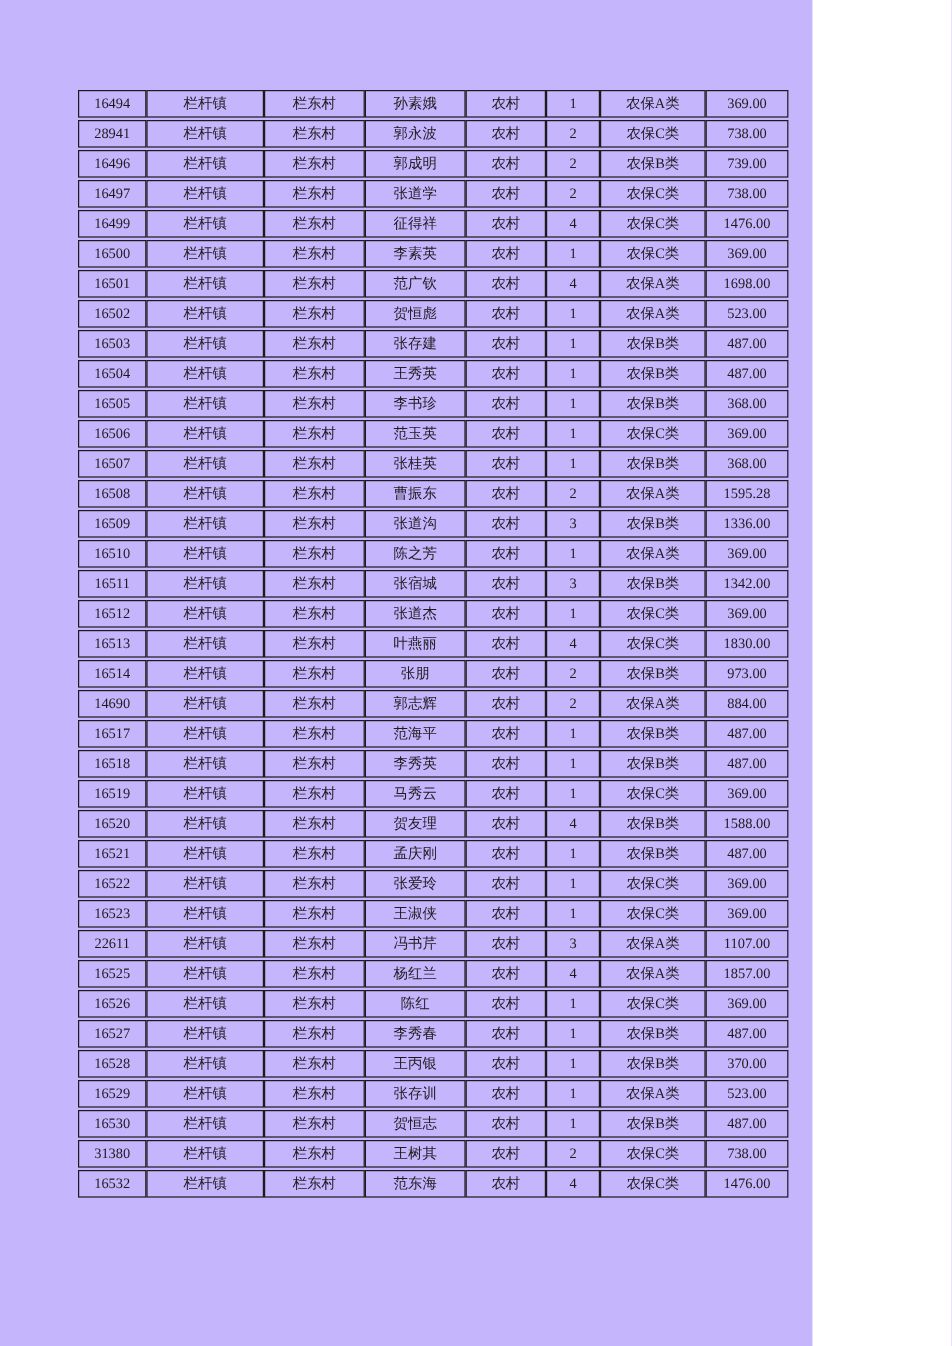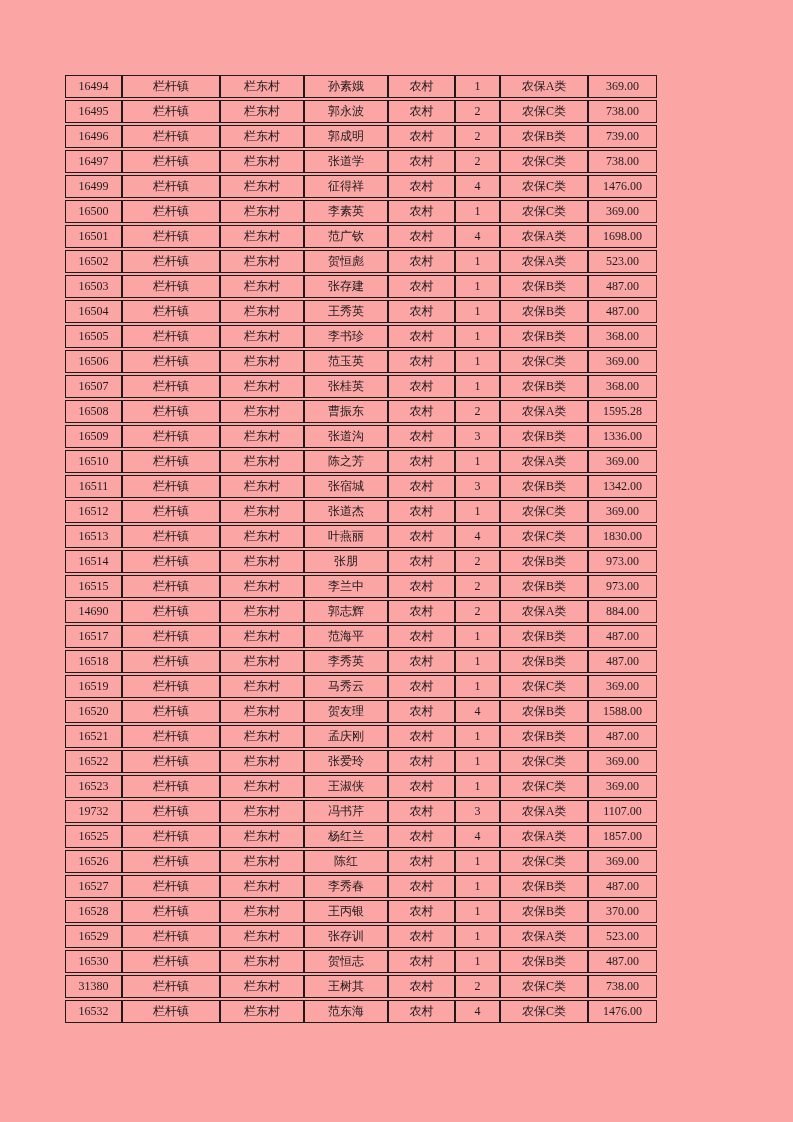--- a/index.html
+++ b/index.html
@@ -5,22 +5,22 @@
   html, body { margin: 0; padding: 0; }
   body {
     width: 793px; height: 1122px;
     background: #ffffff;
     font-family: "Liberation Serif", "DejaVu Serif", serif;
     position: relative;
     overflow: hidden;
   }
   .page {
     position: absolute; left: 0; top: 0;
-    width: 793px; height: 1122px;
-    background: #fca5a5;
+    width: 677px; height: 1122px;
+    background: #c4b5fd;
   }
   table.grid {
     position: absolute; left: 65px; top: 73px;
     border-collapse: separate;
     border-spacing: 0 2px;
     table-layout: fixed;
   }
   table.grid td {
     box-sizing: border-box;
     border: 1px solid #1b1b1b;
@@ -64,21 +64,21 @@
           <td class="c0">16494</td>
           <td class="c1">栏杆镇</td>
           <td class="c2">栏东村</td>
           <td class="c3">孙素娥</td>
           <td class="c4">农村</td>
           <td class="c5">1</td>
           <td class="c6">农保A类</td>
           <td class="c7">369.00</td>
         </tr>
         <tr>
-          <td class="c0">16495</td>
+          <td class="c0">28941</td>
           <td class="c1">栏杆镇</td>
           <td class="c2">栏东村</td>
           <td class="c3">郭永波</td>
           <td class="c4">农村</td>
           <td class="c5">2</td>
           <td class="c6">农保C类</td>
           <td class="c7">738.00</td>
         </tr>
         <tr>
           <td class="c0">16496</td>
@@ -254,30 +254,20 @@
           <td class="c0">16514</td>
           <td class="c1">栏杆镇</td>
           <td class="c2">栏东村</td>
           <td class="c3">张朋</td>
           <td class="c4">农村</td>
           <td class="c5">2</td>
           <td class="c6">农保B类</td>
           <td class="c7">973.00</td>
         </tr>
         <tr>
-          <td class="c0">16515</td>
-          <td class="c1">栏杆镇</td>
-          <td class="c2">栏东村</td>
-          <td class="c3">李兰中</td>
-          <td class="c4">农村</td>
-          <td class="c5">2</td>
-          <td class="c6">农保B类</td>
-          <td class="c7">973.00</td>
-        </tr>
-        <tr>
           <td class="c0">14690</td>
           <td class="c1">栏杆镇</td>
           <td class="c2">栏东村</td>
           <td class="c3">郭志辉</td>
           <td class="c4">农村</td>
           <td class="c5">2</td>
           <td class="c6">农保A类</td>
           <td class="c7">884.00</td>
         </tr>
         <tr>
@@ -344,21 +334,21 @@
           <td class="c0">16523</td>
           <td class="c1">栏杆镇</td>
           <td class="c2">栏东村</td>
           <td class="c3">王淑侠</td>
           <td class="c4">农村</td>
           <td class="c5">1</td>
           <td class="c6">农保C类</td>
           <td class="c7">369.00</td>
         </tr>
         <tr>
-          <td class="c0">19732</td>
+          <td class="c0">22611</td>
           <td class="c1">栏杆镇</td>
           <td class="c2">栏东村</td>
           <td class="c3">冯书芹</td>
           <td class="c4">农村</td>
           <td class="c5">3</td>
           <td class="c6">农保A类</td>
           <td class="c7">1107.00</td>
         </tr>
         <tr>
           <td class="c0">16525</td>

